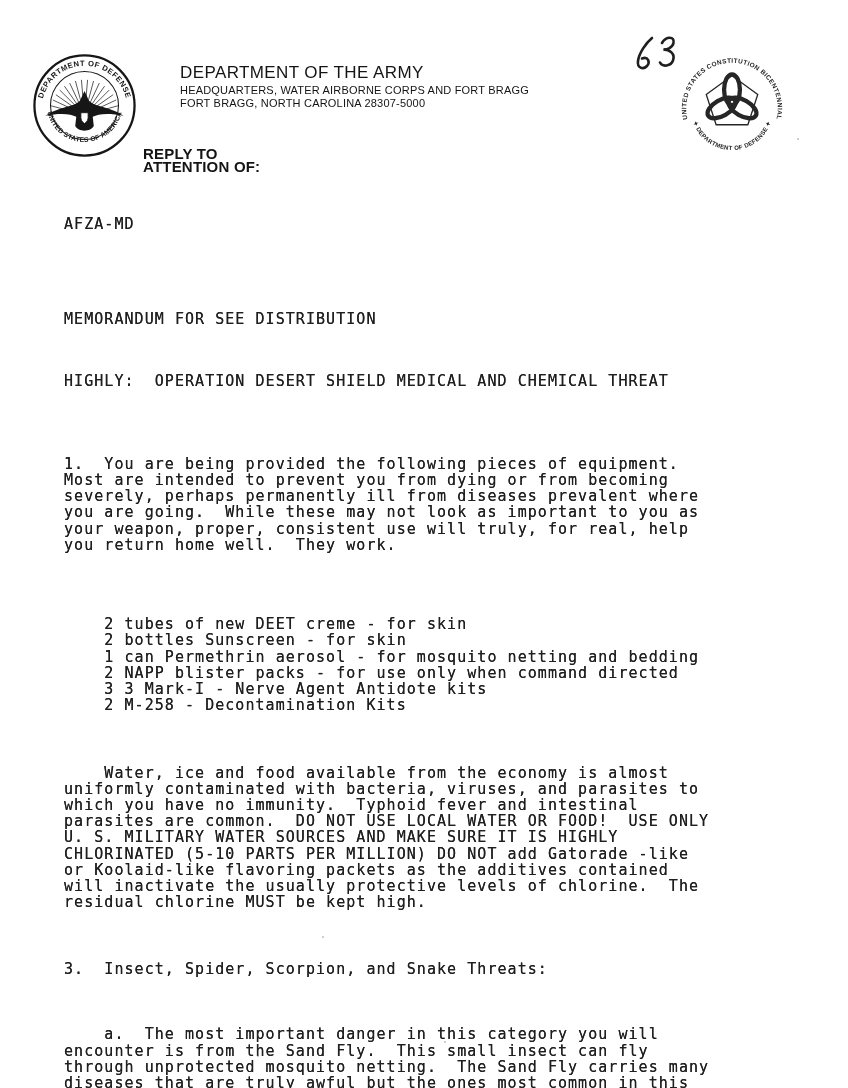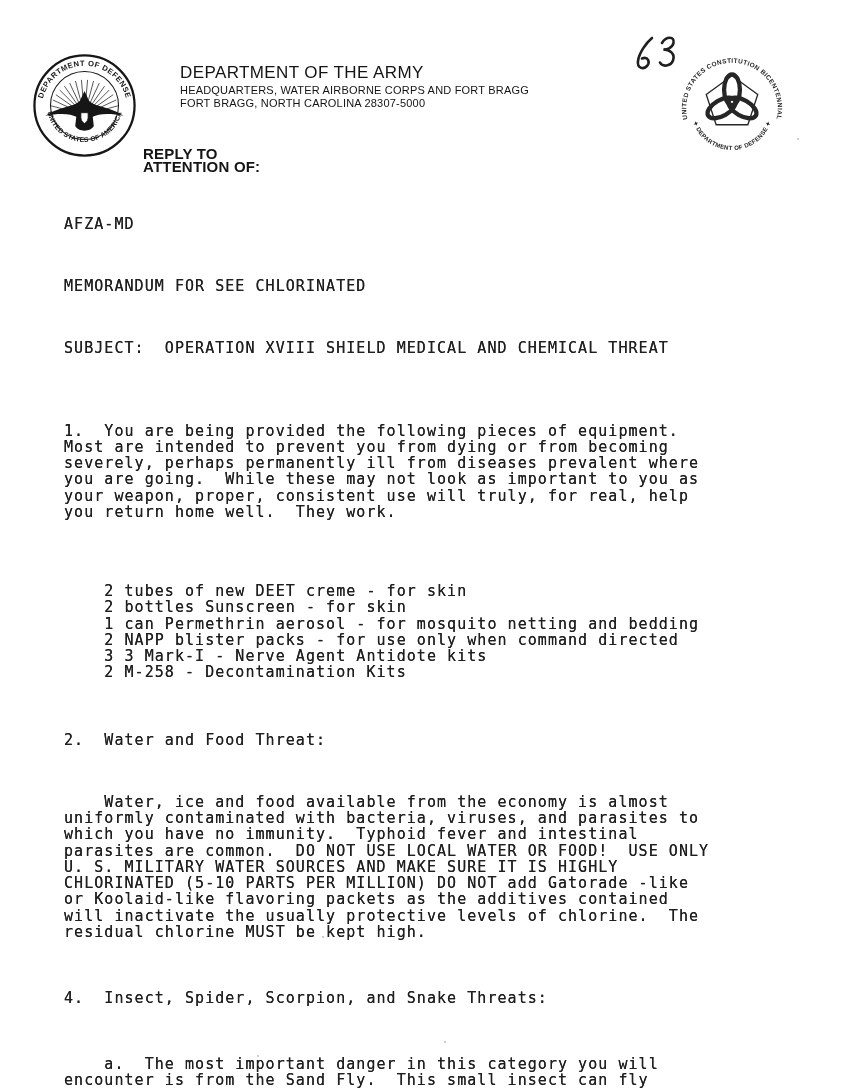--- a/index.html
+++ b/index.html
@@ -28,21 +28,21 @@
   .sr{position:absolute;width:1px;height:1px;overflow:hidden;clip:rect(0 0 0 0);white-space:nowrap;}
   
   .memo-body{
     position:absolute;left:64px;top:184px;width:740px;
     font-family:"DejaVu Sans Mono",monospace;
     font-size:15px;line-height:16.2px;letter-spacing:1.05px;
     color:#1f1f1f;white-space:pre;
     text-shadow:0 0 .45px rgba(10,10,10,.85);
   }
   .blk{margin:0;}
-  .mb1{margin-bottom:13px;} .mb2{margin-bottom:13.8px;} .mb3{margin-bottom:33.8px;}
+  .mb1{margin-bottom:46px;} .mb2{margin-bottom:13.8px;} .mb3{margin-bottom:33.8px;}
   .mb4{margin-bottom:18.8px;} .mb5{margin-bottom:18.8px;margin-top:12px;} .mb6{margin-bottom:13.8px;}
   .mb7{margin-bottom:18px;} .mb8{margin-bottom:16.8px;}
   
   .speck{position:absolute;width:2px;height:2px;border-radius:50%;background:#5a5a5a;opacity:.4;}
 </style>
 </head>
 <body>
 
 <div class="page">
 
@@ -114,45 +114,44 @@
     <text class="stamp-arc" font-size="6.9" letter-spacing="0.4">
       <textPath href="#stampTop" startOffset="50%" text-anchor="middle">1787 ✦ UNITED STATES CONSTITUTION BICENTENNIAL ✦ 1987</textPath>
     </text>
     <text class="stamp-arc" font-size="6.5" letter-spacing="0.3">
       <textPath href="#stampBottom" startOffset="50%" text-anchor="middle">✦ DEPARTMENT OF DEFENSE ✦</textPath>
     </text>
   </svg>
 
   <div class="memo-body">
     <div class="blk mb1">AFZA-MD</div>
-    <div class="blk mb2">MEMORANDUM FOR SEE CHLORINATED</div>
-    <div class="blk mb3">SUBJECT:  OPERATION XVIII SHIELD MEDICAL AND CHEMICAL THREAT</div>
+    <div class="blk mb2">MEMORANDUM FOR SEE DISTRIBUTION</div>
+    <div class="blk mb3">HIGHLY:  OPERATION DESERT SHIELD MEDICAL AND CHEMICAL THREAT</div>
     <div class="blk mb4">1.  You are being provided the following pieces of equipment.
 Most are intended to prevent you from dying or from becoming
 severely, perhaps permanently ill from diseases prevalent where
 you are going.  While these may not look as important to you as
 your weapon, proper, consistent use will truly, for real, help
 you return home well.  They work.</div>
     <div class="blk mb5">    2 tubes of new DEET creme - for skin
     2 bottles Sunscreen - for skin
     1 can Permethrin aerosol - for mosquito netting and bedding
     2 NAPP blister packs - for use only when command directed
     3 3 Mark-I - Nerve Agent Antidote kits
     2 M-258 - Decontamination Kits</div>
-    <div class="blk mb6">2.  Water and Food Threat:</div>
     <div class="blk mb7">    Water, ice and food available from the economy is almost
 uniformly contaminated with bacteria, viruses, and parasites to
 which you have no immunity.  Typhoid fever and intestinal
 parasites are common.  DO NOT USE LOCAL WATER OR FOOD!  USE ONLY
 U. S. MILITARY WATER SOURCES AND MAKE SURE IT IS HIGHLY
 CHLORINATED (5-10 PARTS PER MILLION) DO NOT add Gatorade -like
 or Koolaid-like flavoring packets as the additives contained
 will inactivate the usually protective levels of chlorine.  The
 residual chlorine MUST be kept high.</div>
-    <div class="blk mb8">4.  Insect, Spider, Scorpion, and Snake Threats:</div>
+    <div class="blk mb8">3.  Insect, Spider, Scorpion, and Snake Threats:</div>
     <div class="blk">    a.  The most important danger in this category you will
 encounter is from the Sand Fly.  This small insect can fly
 through unprotected mosquito netting.  The Sand Fly carries many
 diseases that are truly awful but the ones most common in this
 operation carry primarily Leishmaniasis and Sand Fly Fever.
 Sand Fly Fever will make you extremely ill and combat
 ineffective.  These flies are attracted by unsanitary latrines,
 urine or fecal waste around your encampment, and food - as well
 as your body.</div>
   </div>

